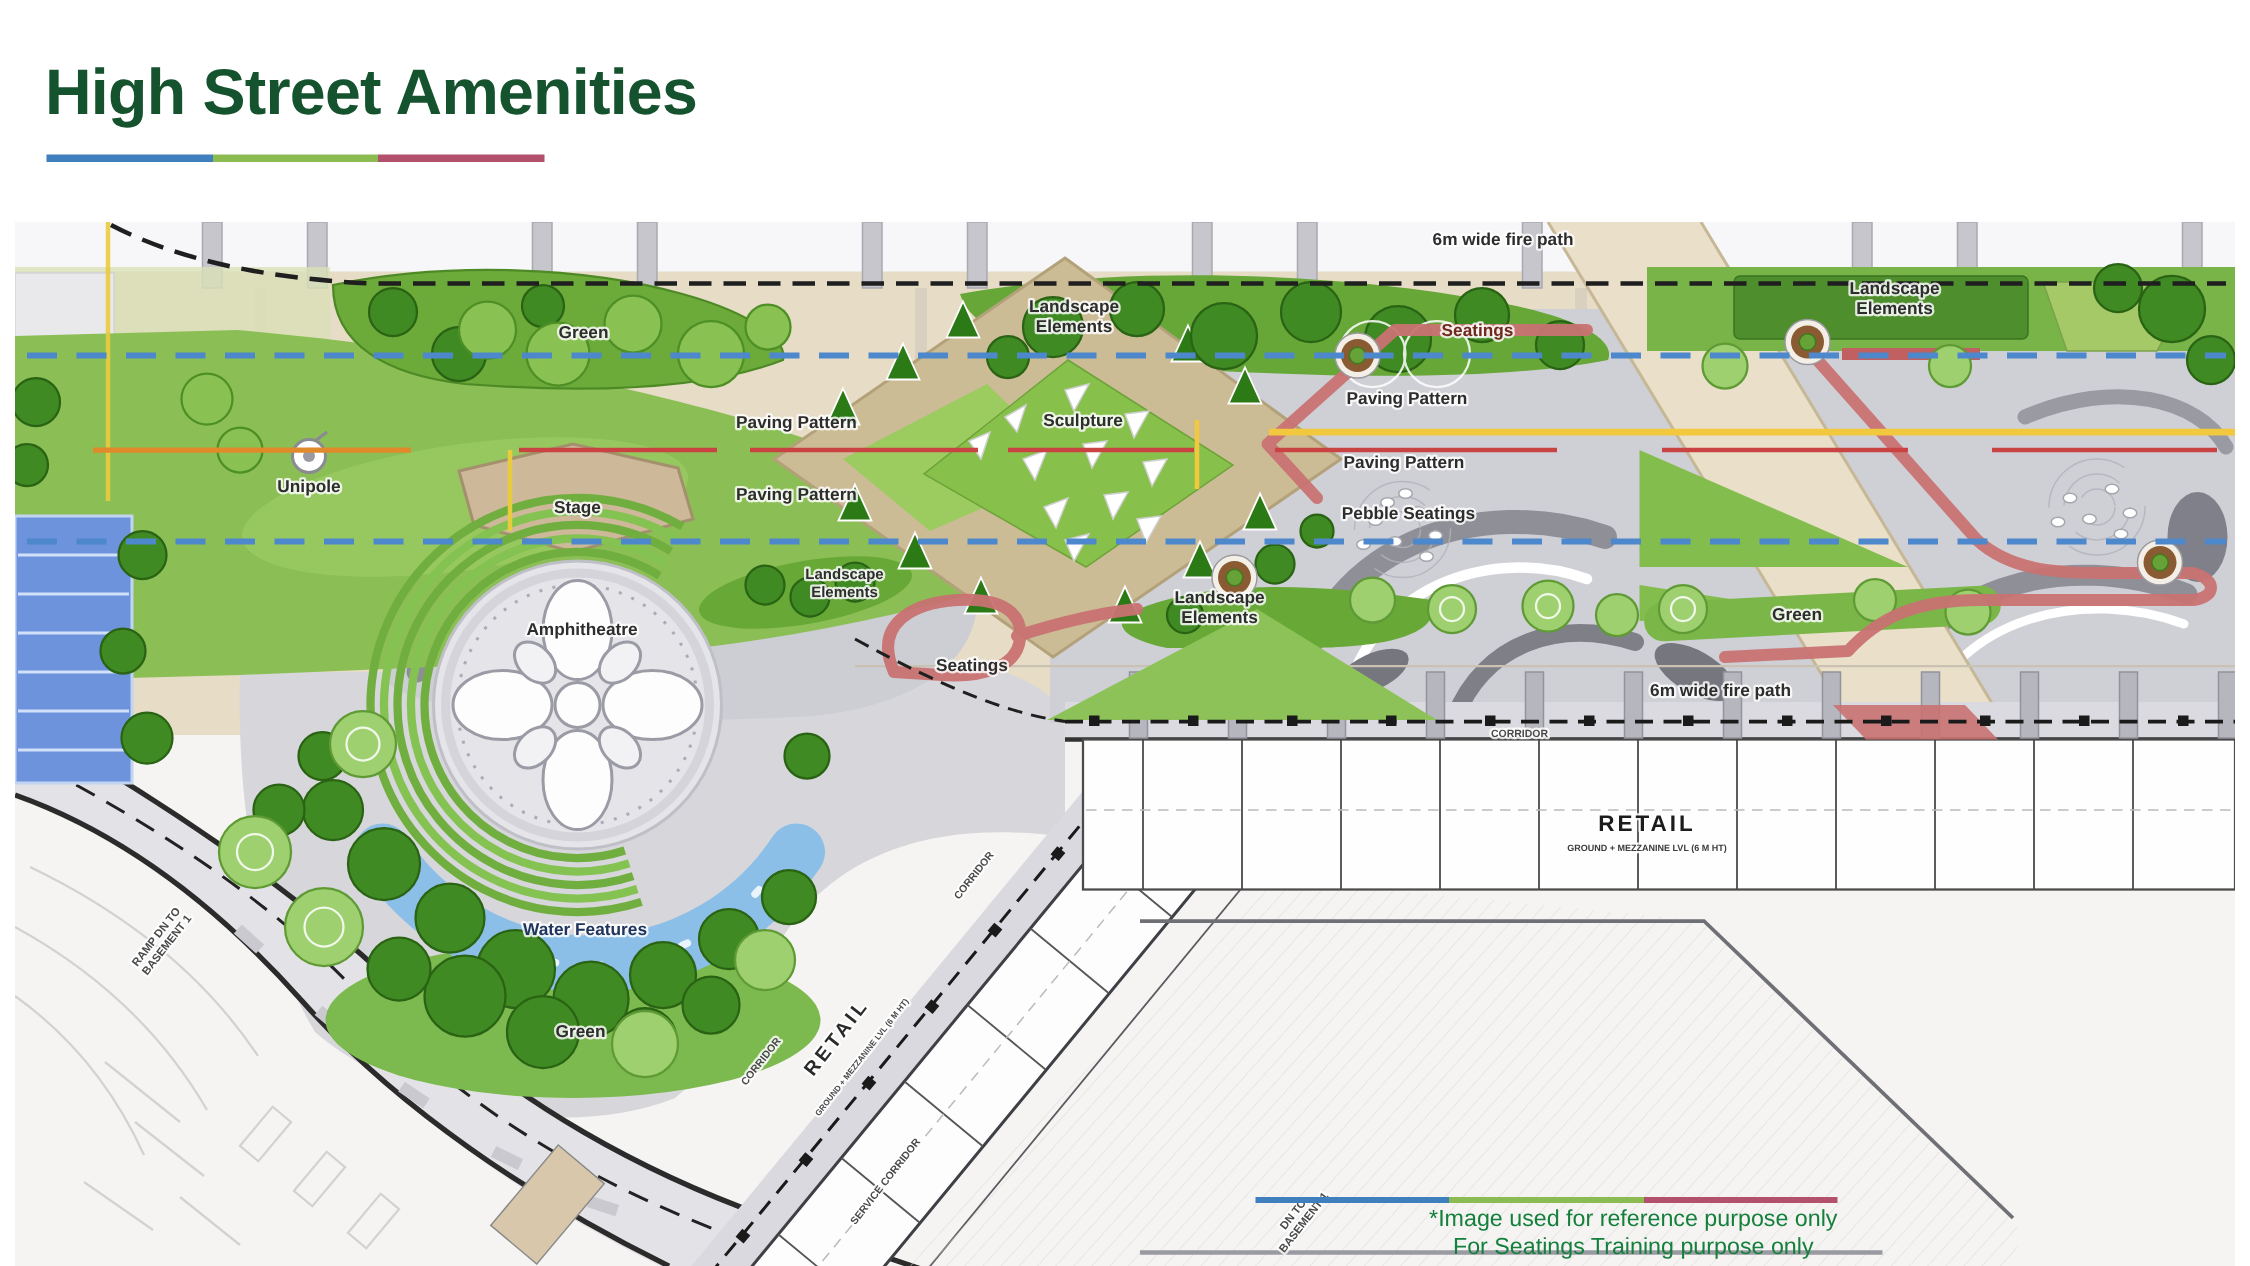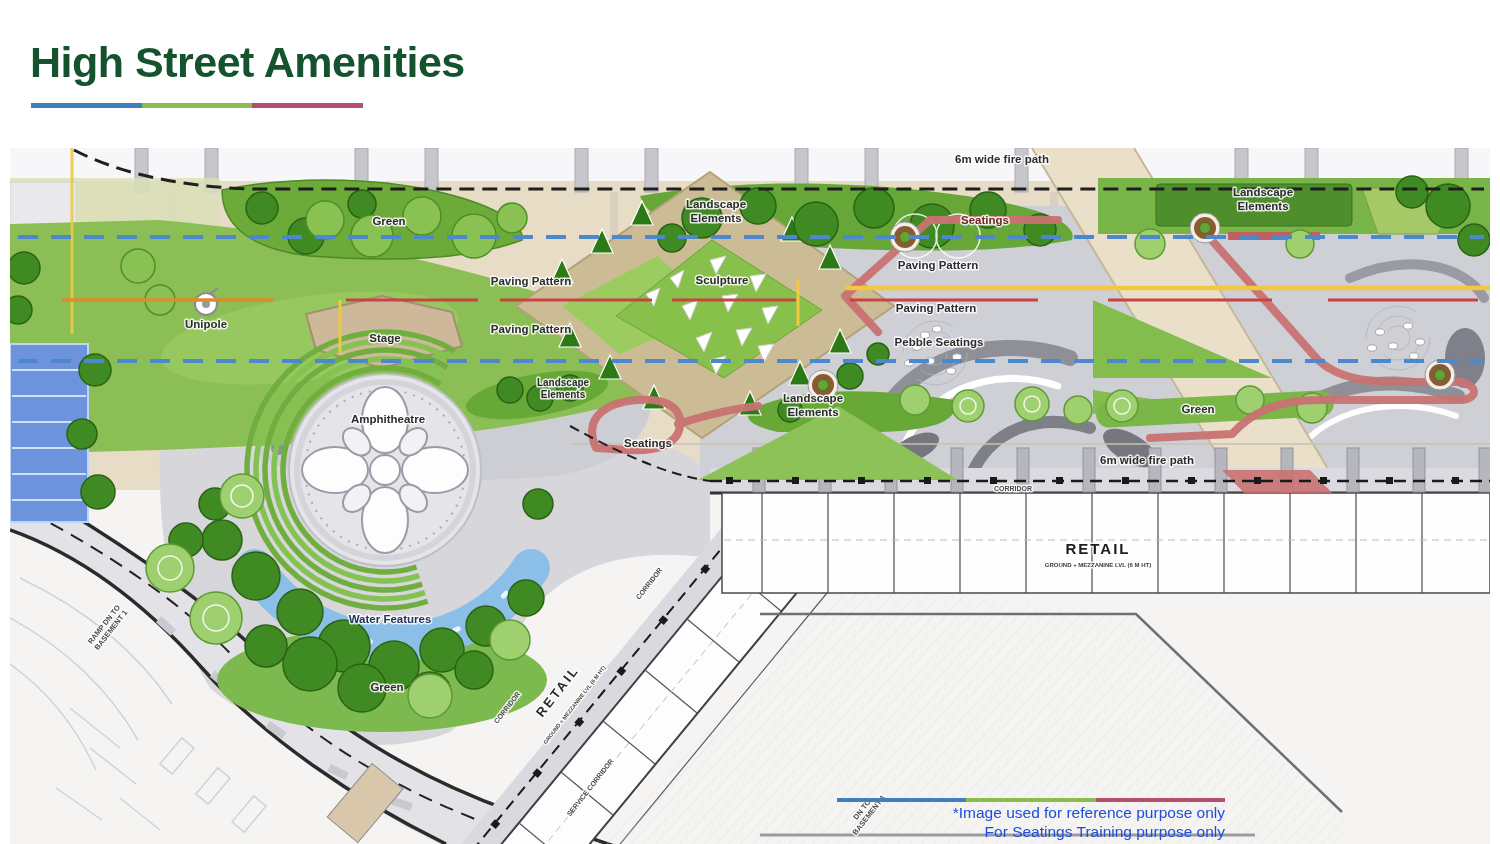--- a/index.html
+++ b/index.html
@@ -511,18 +511,18 @@
           <text x="854" y="663" class="plan-label" font-size="7.5" fill="#4a4a4a" transform="rotate(-52 854 663)"><tspan x="854" dy="0">DN TO</tspan><tspan x="854" dy="8.85">BASEMENT 1</tspan></text>
         </g>
   </svg>
   </figure>
 
   <div class="footer-line">
     <span style="background: rgb(63, 127, 189);"></span>
     <span style="background: rgb(140, 187, 82);"></span>
     <span style="background: rgb(179, 80, 107);"></span>
   </div>
-  <div class="footer-note" style="color: #1d4ed8;">
+  <div class="footer-note" style="color: #15803d; text-align: center;">
     <div>*Image used for reference purpose only</div>
     <div>For Seatings Training purpose only</div>
   </div>
 
 </div>
 
 </body></html>

